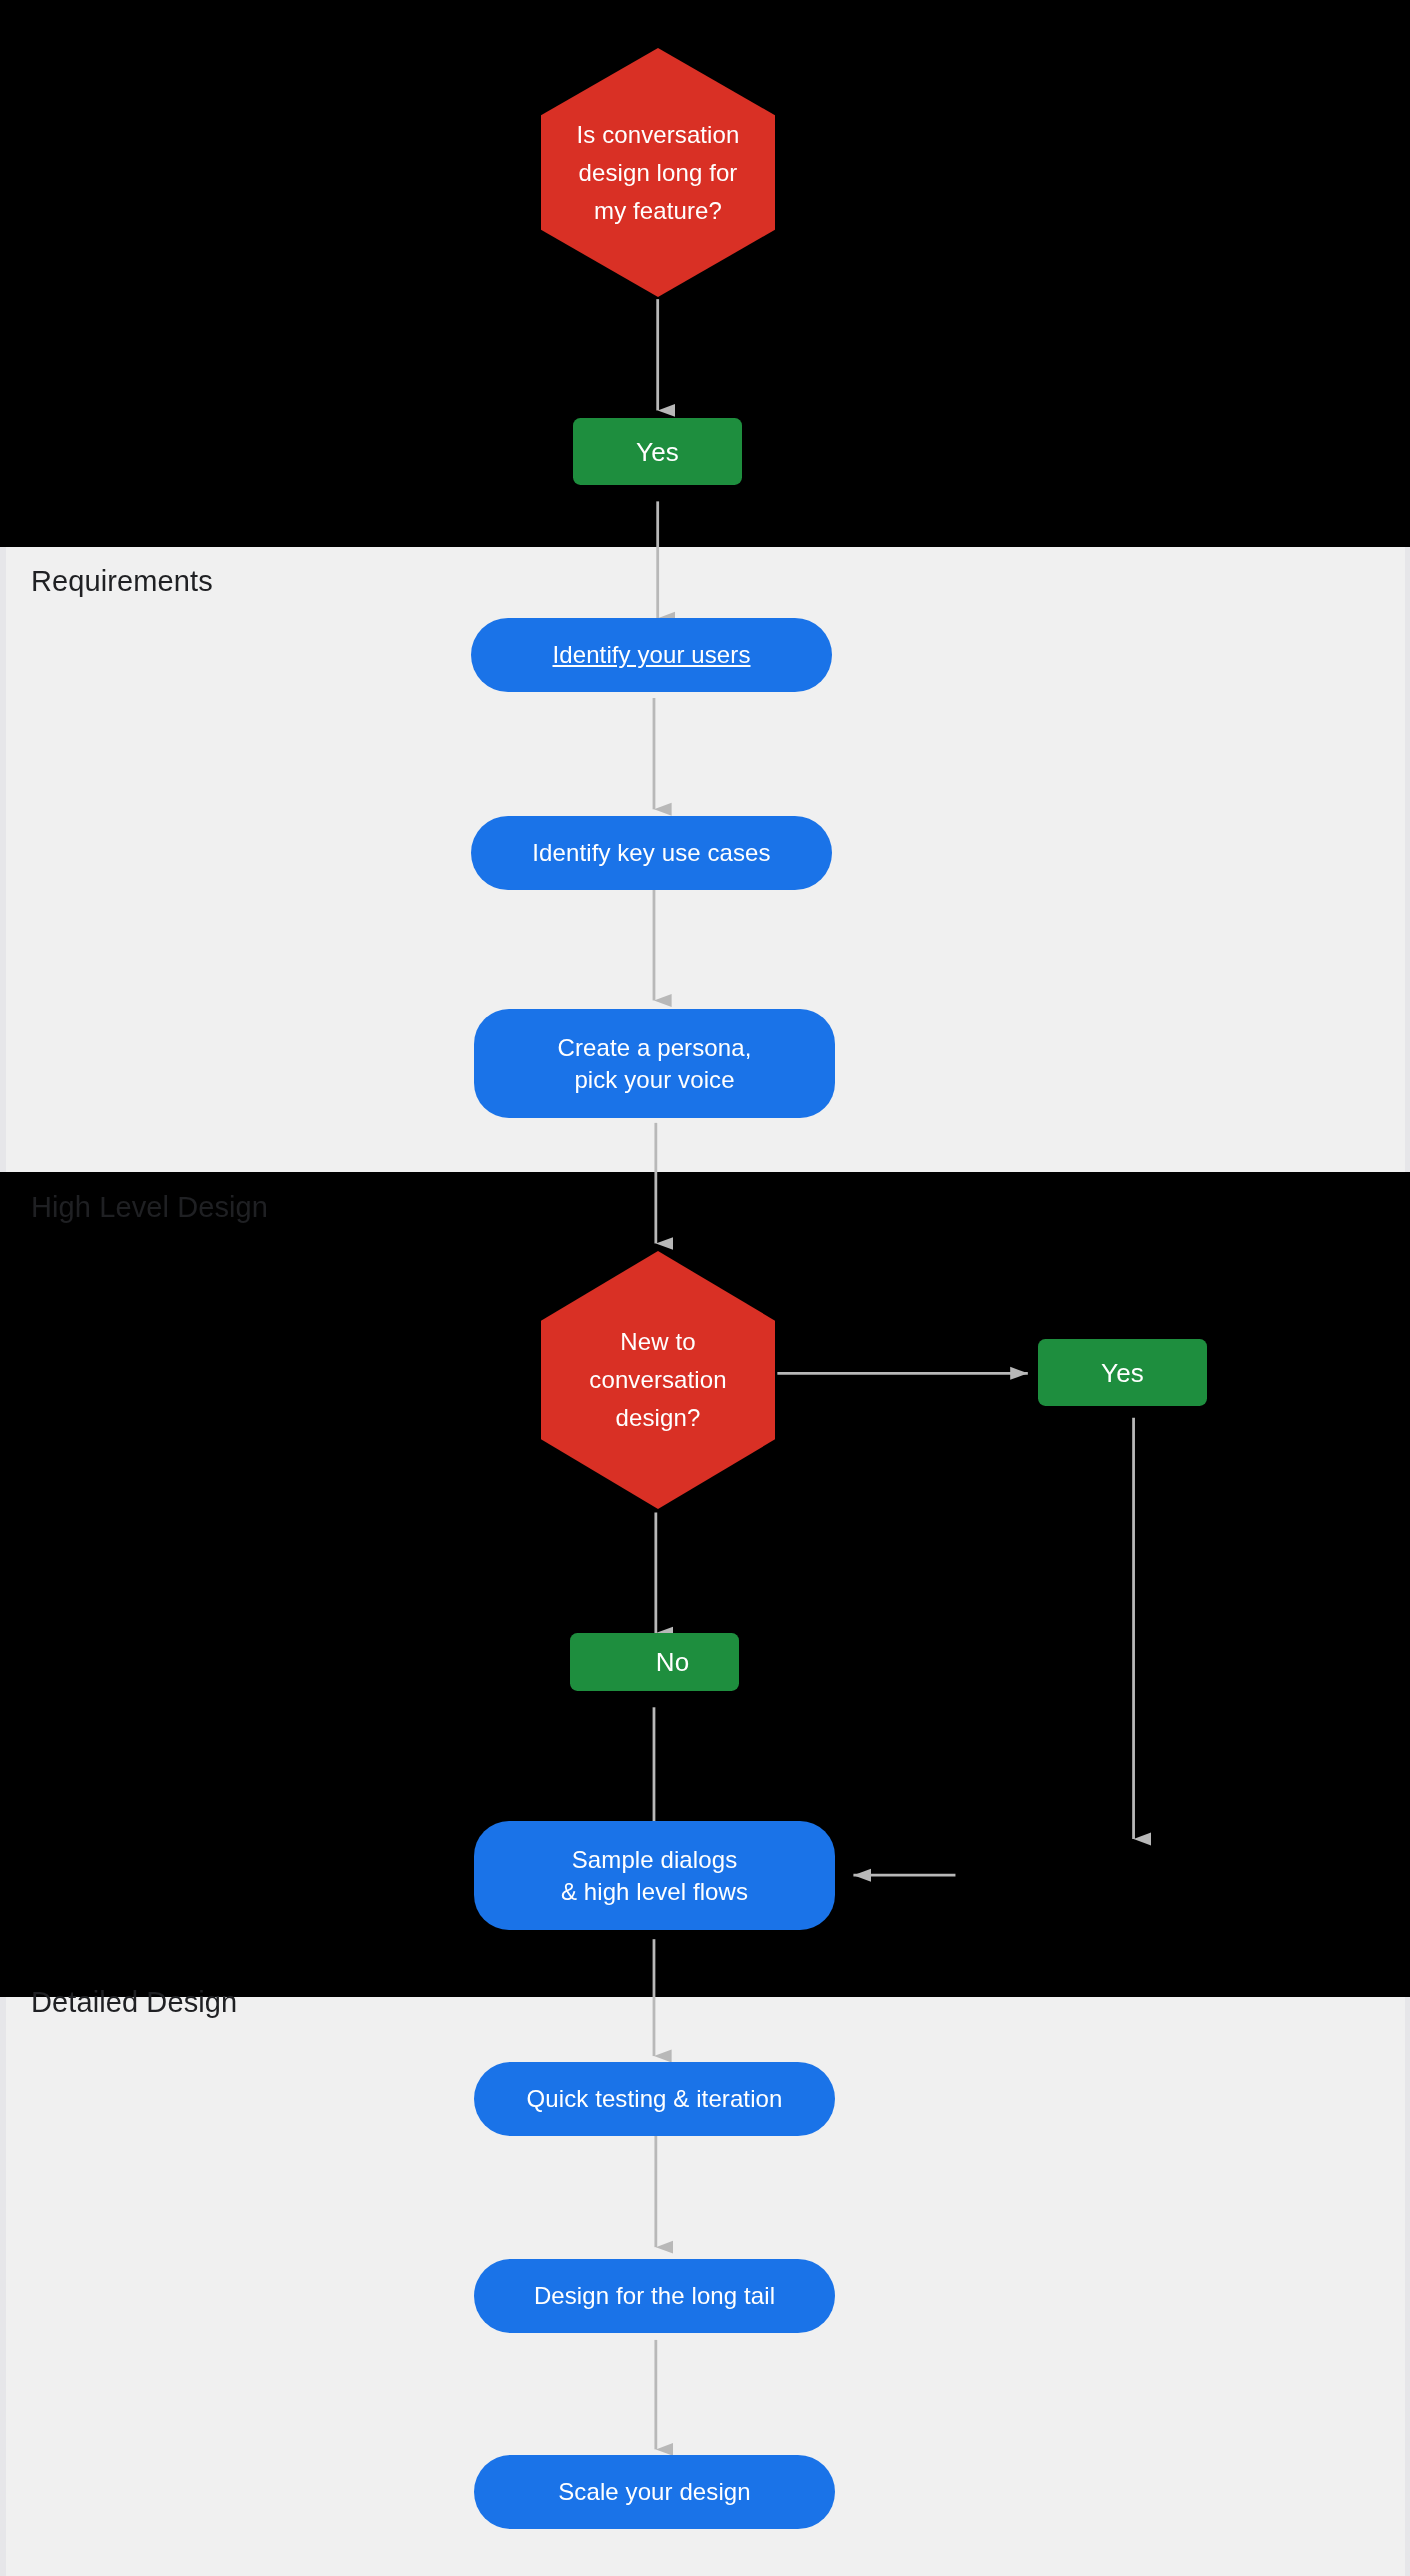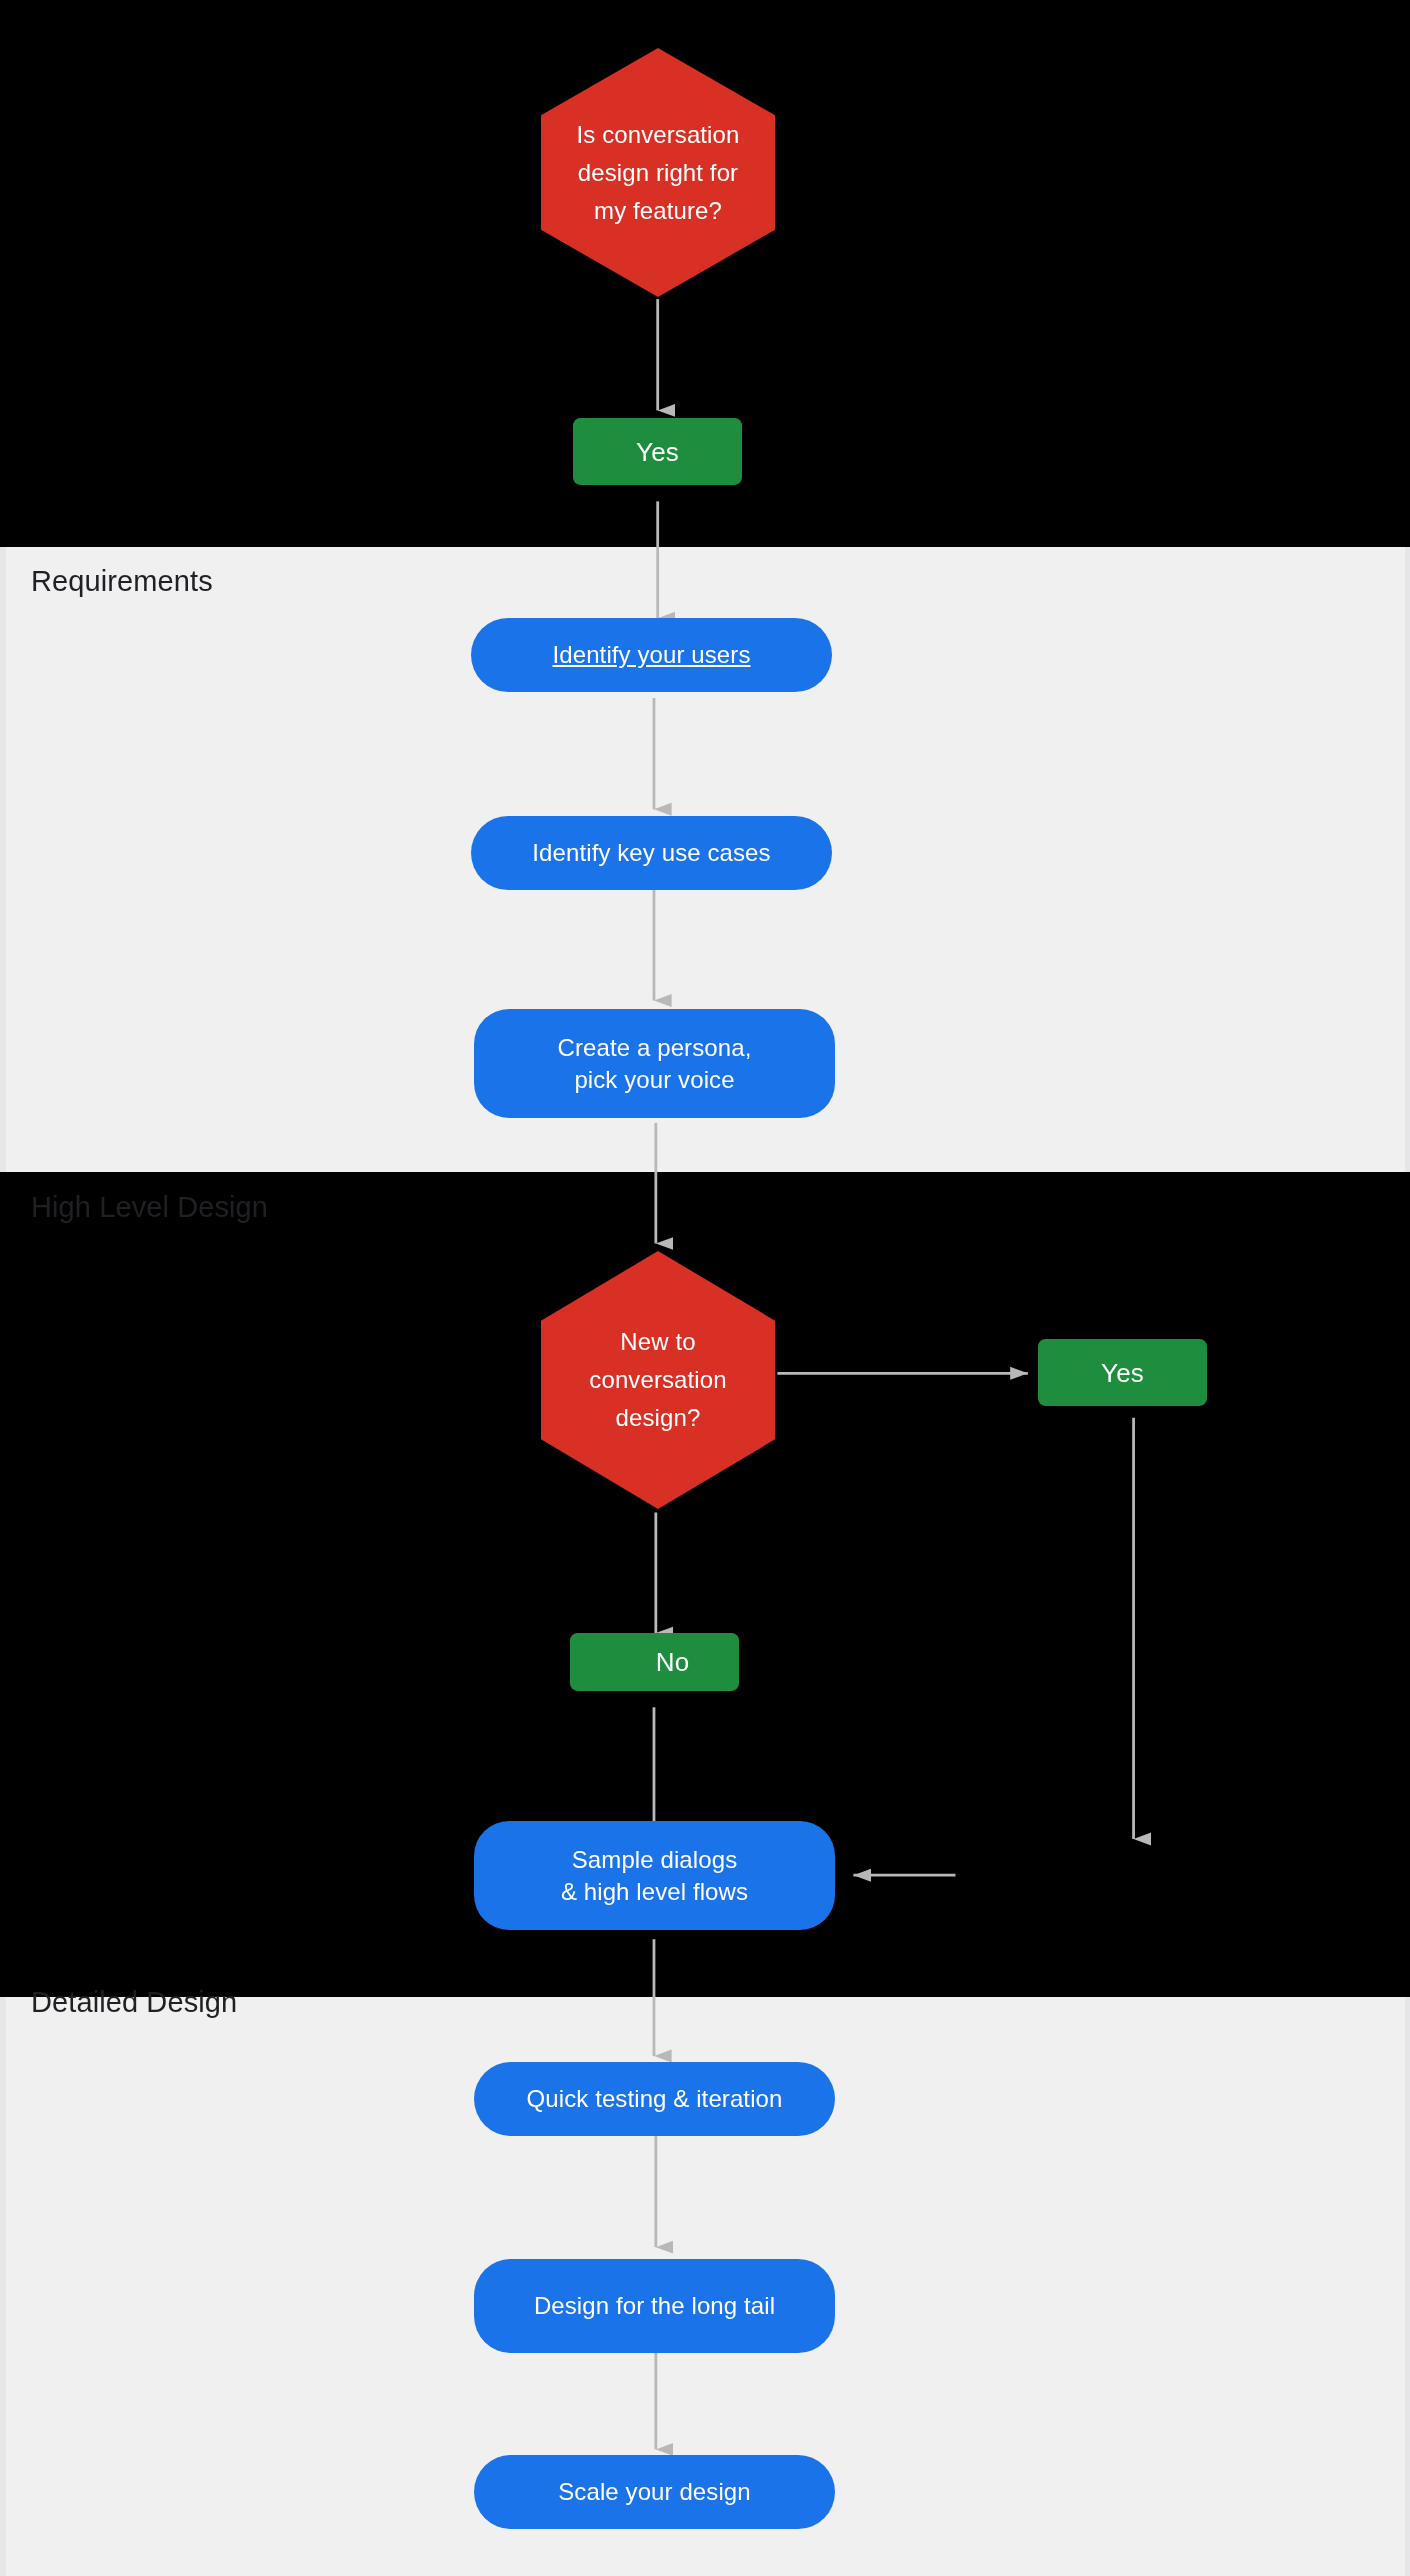--- a/index.html
+++ b/index.html
@@ -170,21 +170,21 @@
 
       <line x1="707" y1="2302" x2="707" y2="2422" marker-end="url(#ah-down)"></line>
 
       <line x1="707" y1="2522" x2="707" y2="2640" marker-end="url(#ah-down)"></line>
     </g>
   </svg>
 
   <div class="node node-hex" style="left:541px; top:48px; width:234px; height:249px;">
     <span class="node-label">
       <span class="ln">Is conversation</span>
-      <span class="ln">design right for</span>
+      <span class="ln">design long for</span>
       <span class="ln">my feature?</span>
     </span>
   </div>
 
   <div class="node node-rect" style="left:573px; top:418px; width:169px; height:67px;">
     <span>Yes</span>
   </div>
 
   <div class="node node-pill" style="left:471px; top:618px; width:361px; height:74px;text-decoration:underline;">
     <span class="node-label">
@@ -228,21 +228,21 @@
       <span class="ln">&amp; high level flows</span>
     </span>
   </div>
 
   <div class="node node-pill" style="left:474px; top:2062px; width:361px; height:74px;">
     <span class="node-label">
       <span class="ln">Quick testing &amp; iteration</span>
     </span>
   </div>
 
-  <div class="node node-pill" style="left:474px; top:2259px; width:361px; height:94px;">
+  <div class="node node-pill" style="left:474px; top:2259px; width:361px; height:74px;">
     <span class="node-label">
       <span class="ln">Design for the long tail</span>
     </span>
   </div>
 
   <div class="node node-pill" style="left:474px; top:2455px; width:361px; height:74px;">
     <span class="node-label">
       <span class="ln">Scale your design</span>
     </span>
   </div>

